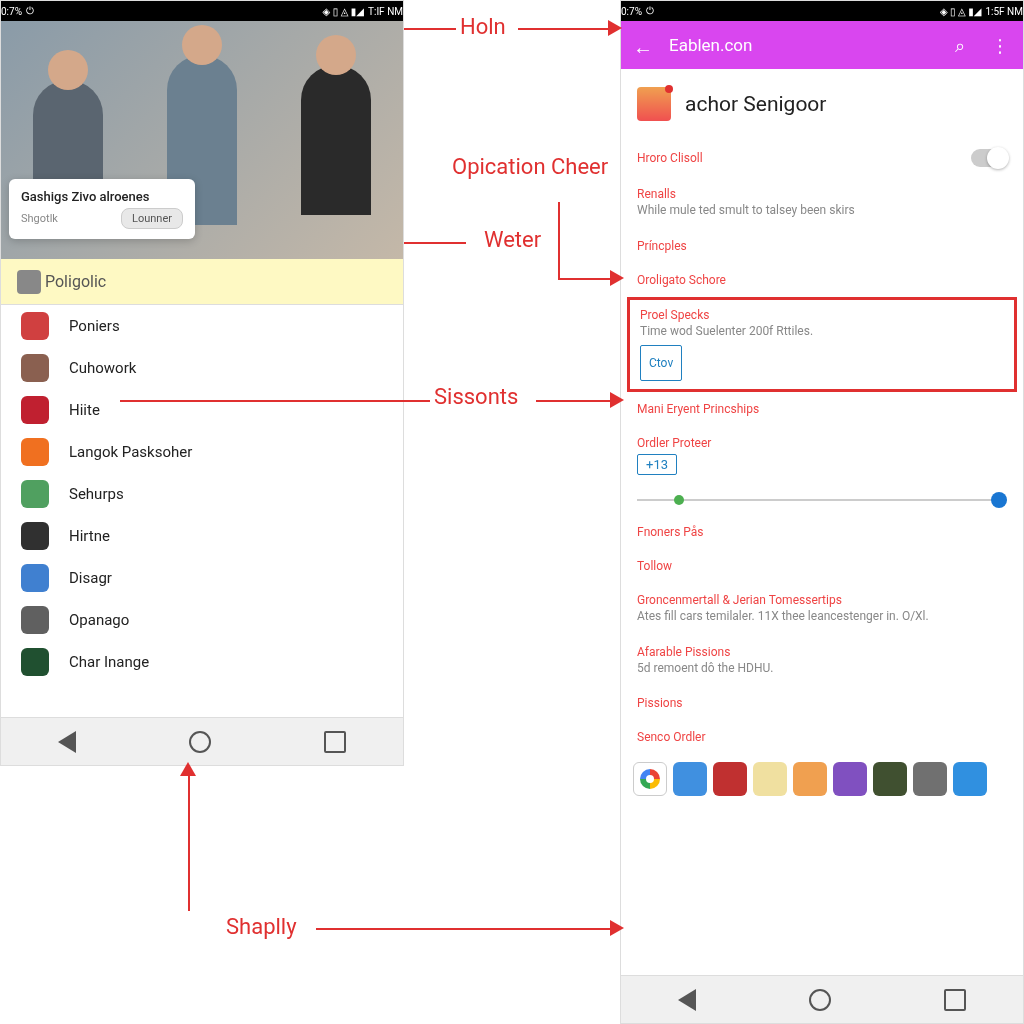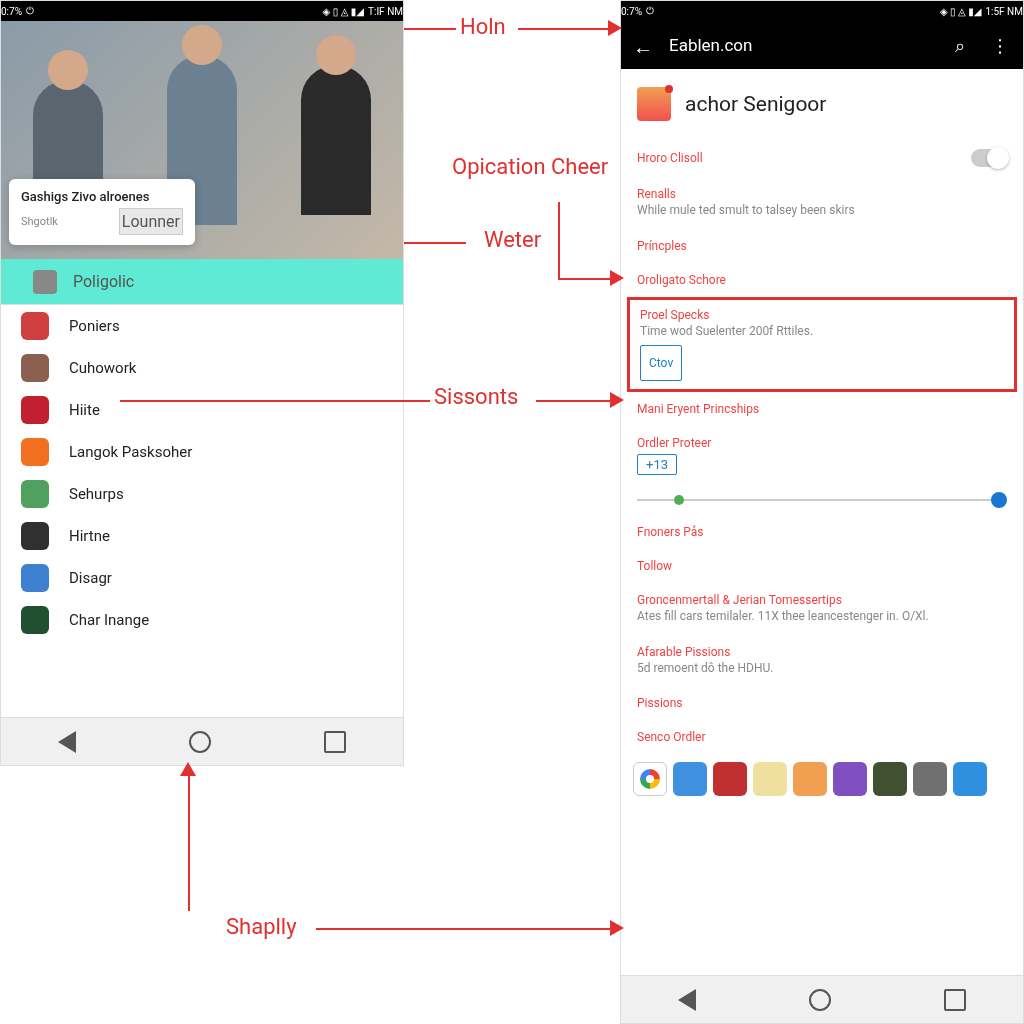--- a/index.html
+++ b/index.html
@@ -14,34 +14,34 @@
 .hero{height:238px;background:linear-gradient(135deg,#8a9ba8,#c4b8a8);position:relative;overflow:hidden}
 .hero-people{position:absolute;inset:0;display:flex;align-items:center;justify-content:space-around}
 .person{width:70px;height:160px;background:#5a6570;border-radius:35px 35px 0 0;position:relative}
 .person::before{content:"";position:absolute;top:-30px;left:50%;transform:translateX(-50%);width:40px;height:40px;background:#d4a88a;border-radius:50%}
 .person1{height:120px}
 .person2{background:#6b8090;height:170px}
 .person3{background:#2a2a2a;height:150px}
 .hero-card{position:absolute;left:8px;top:158px;background:#fff;border-radius:6px;padding:10px 12px;box-shadow:0 2px 8px rgba(0,0,0,0.2);min-width:186px}
 .hero-card-title{font-size:13px;font-weight:500;color:#222}
 .hero-card-sub{font-size:11px;color:#888;margin-top:4px;display:flex;align-items:center;justify-content:space-between}
-.hero-btn{background:#e8e8e8;border:1px solid #ccc;border-radius:0;padding:3px 2px;font-size:16px;color:#555}
-.section-header{height:46px;background:#5eead4;display:flex;align-items:center;padding:0 32px;gap:16px;border-bottom:1px solid #ddd}
+.hero-btn{background:#e8e8e8;border:1px solid #ccc;border-radius:8px;padding:3px 10px;font-size:11px;color:#555}
+.section-header{height:46px;background:#fef9c3;display:flex;align-items:center;padding:0 16px;gap:4px;border-bottom:1px solid #ddd}
 .section-icon{width:24px;height:24px;background:#888;border-radius:4px}
 .section-title{font-size:16px;color:#555}
 .app-list{background:#fff}
 .app-item{height:42px;display:flex;align-items:center;padding:0 20px;gap:20px}
 .app-icon{width:28px;height:28px;border-radius:6px;flex-shrink:0}
 .app-label{font-size:15px;color:#222}
 .navbar{position:absolute;bottom:0;left:0;right:0;height:48px;background:#f0f0f0;border-top:1px solid #ddd;display:flex;align-items:center;justify-content:space-around}
 .nav-btn{width:22px;height:22px;border:2px solid #555}
 .nav-back{border:none;width:0;height:0;border-top:11px solid transparent;border-bottom:11px solid transparent;border-right:18px solid #555}
 .nav-home{border-radius:50%}
 .nav-recent{border-radius:2px}
-.toolbar{height:48px;background:#000000;display:flex;align-items:center;padding:0 12px;gap:16px;color:#fff}
+.toolbar{height:48px;background:#d946ef;display:flex;align-items:center;padding:0 12px;gap:16px;color:#fff}
 .toolbar-back{width:20px;height:20px;position:relative}
 .toolbar-back::before{content:"←";font-size:20px;color:#fff}
 .toolbar-title{font-size:17px;flex:1}
 .toolbar-icon{width:20px;height:20px;color:#fff;font-size:18px}
 .settings-body{padding:0;height:calc(100% - 68px - 48px);overflow:hidden}
 .settings-header{display:flex;align-items:center;gap:14px;padding:18px 16px}
 .settings-header-icon{width:34px;height:34px;background:linear-gradient(#f0a050,#f05050);border-radius:4px;position:relative}
 .settings-header-icon::after{content:"";position:absolute;top:-2px;right:-2px;width:8px;height:8px;background:#e03030;border-radius:50%}
 .settings-header-title{font-size:21px;color:#222}
 .setting-row{padding:10px 16px}
@@ -119,20 +119,24 @@
       </div>
       <div class="app-item">
         <div class="app-icon" style="background: rgb(48, 48, 48);"></div>
         <div class="app-label">Hirtne</div>
       </div>
       <div class="app-item">
         <div class="app-icon" style="background: rgb(64, 128, 208);"></div>
         <div class="app-label">Disagr</div>
       </div>
       <div class="app-item">
+        <div class="app-icon" style="background: rgb(96, 96, 96);"></div>
+        <div class="app-label">Opanago</div>
+      </div>
+      <div class="app-item">
         <div class="app-icon" style="background: rgb(32, 80, 48);"></div>
         <div class="app-label">Char Inange</div>
       </div>
     </div>
   <div class="navbar">
     <div class="nav-back"></div>
     <div class="nav-btn nav-home"></div>
     <div class="nav-btn nav-recent"></div>
   </div>
 </div>

